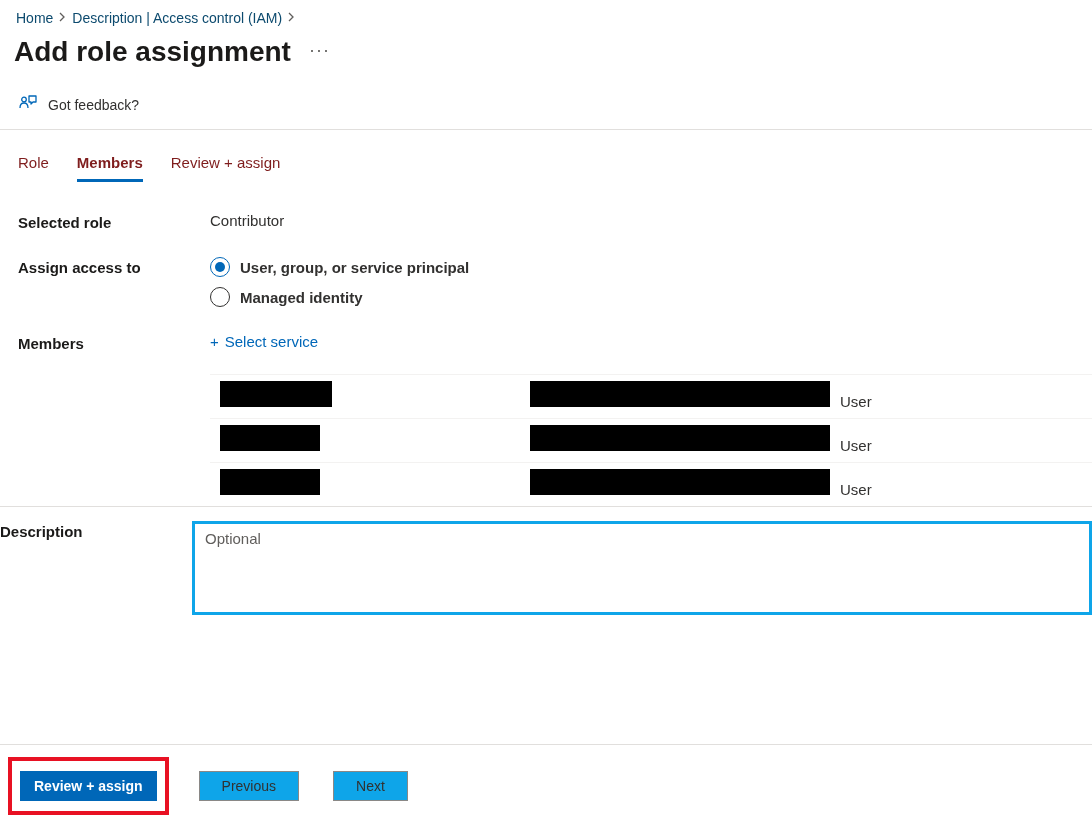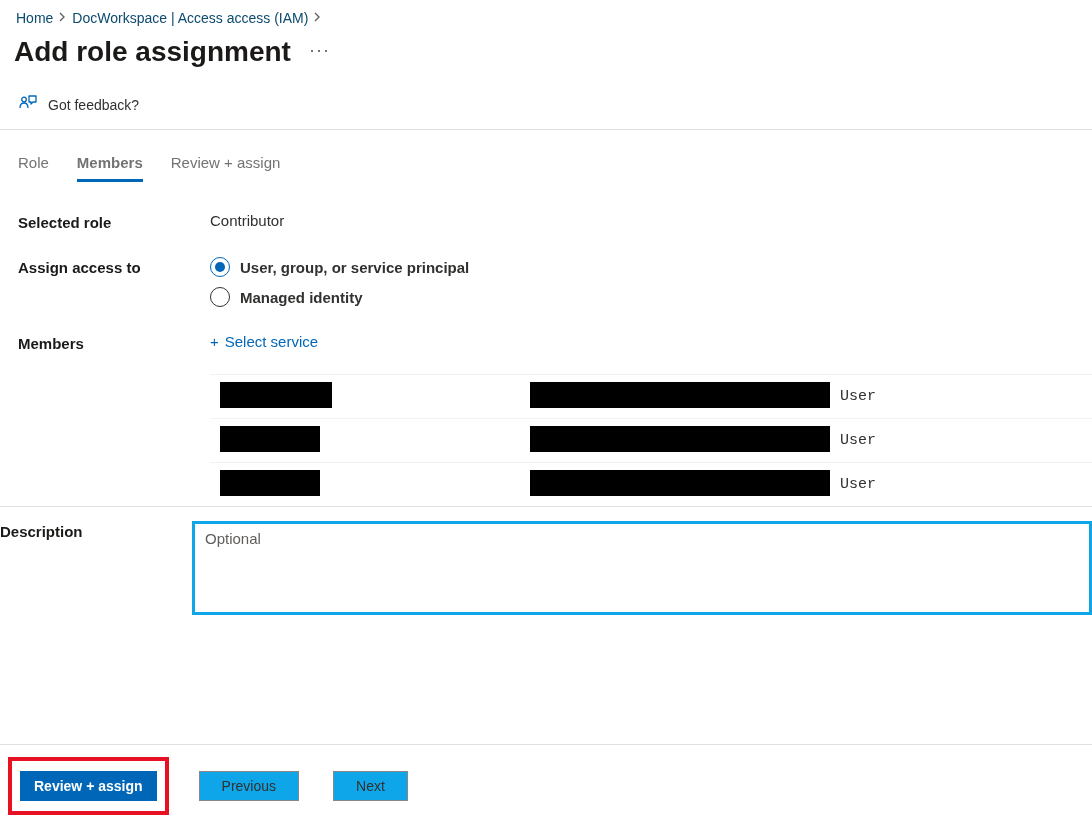--- a/index.html
+++ b/index.html
@@ -59,21 +59,21 @@
     }
     .feedback-icon {
       color: #0067b8;
     }
     .tabs {
       display: flex;
       gap: 28px;
       padding: 24px 18px 0 18px;
     }
     .tab {
-      color: #737373;
+      color: #7f1d1d;
       font-size: 15px;
       padding-bottom: 8px;
       cursor: pointer;
       border-bottom: 3px solid transparent;
     }
     .tab.active {
       font-weight: 600;
       border-bottom-color: #0067b8;
     }
     .form-area {
@@ -152,25 +152,24 @@
       display: flex;
       padding: 10px 0 18px 10px;
       font-weight: 600;
       font-size: 15px;
     }
     .col-name { width: 310px; }
     .col-objectid { width: 310px; }
     .col-type { flex: 1; }
     .table-row {
       display: flex;
-      align-items: center;
+      align-items: flex-end;
       padding: 8px 0 8px 10px;
       border-top: 1px solid #f3f2f1;
       height: 44px;
-      font-family: Liberation Mono, monospace;
     }
     .redacted {
       background: #000000;
       height: 26px;
       display: inline-block;
     }
     .redacted.name { width: 112px; }
     .redacted.name-short { width: 100px; }
     .redacted.oid { width: 300px; }
     .type-cell {
@@ -240,21 +239,21 @@
 </head>
 <body>
 
 <div class="breadcrumb">
   <a href="#">Home</a>
   <span class="chevron">
     <svg width="7" height="10" viewBox="0 0 7 10">
         <path d="M1 1 L5 5 L1 9" stroke="#605e5c" stroke-width="1.3" fill="none"></path>
       </svg>
   </span>
-  <a href="#">DocWorkspace | Access access (IAM)</a>
+  <a href="#">Description | Access control (IAM)</a>
   <span class="chevron">
     <svg width="7" height="10" viewBox="0 0 7 10">
         <path d="M1 1 L5 5 L1 9" stroke="#605e5c" stroke-width="1.3" fill="none"></path>
       </svg>
   </span>
 </div>
 
 <div class="page-title-row">
   <h1 class="page-title">Add role assignment</h1>
   <span class="more-dots">···</span>

